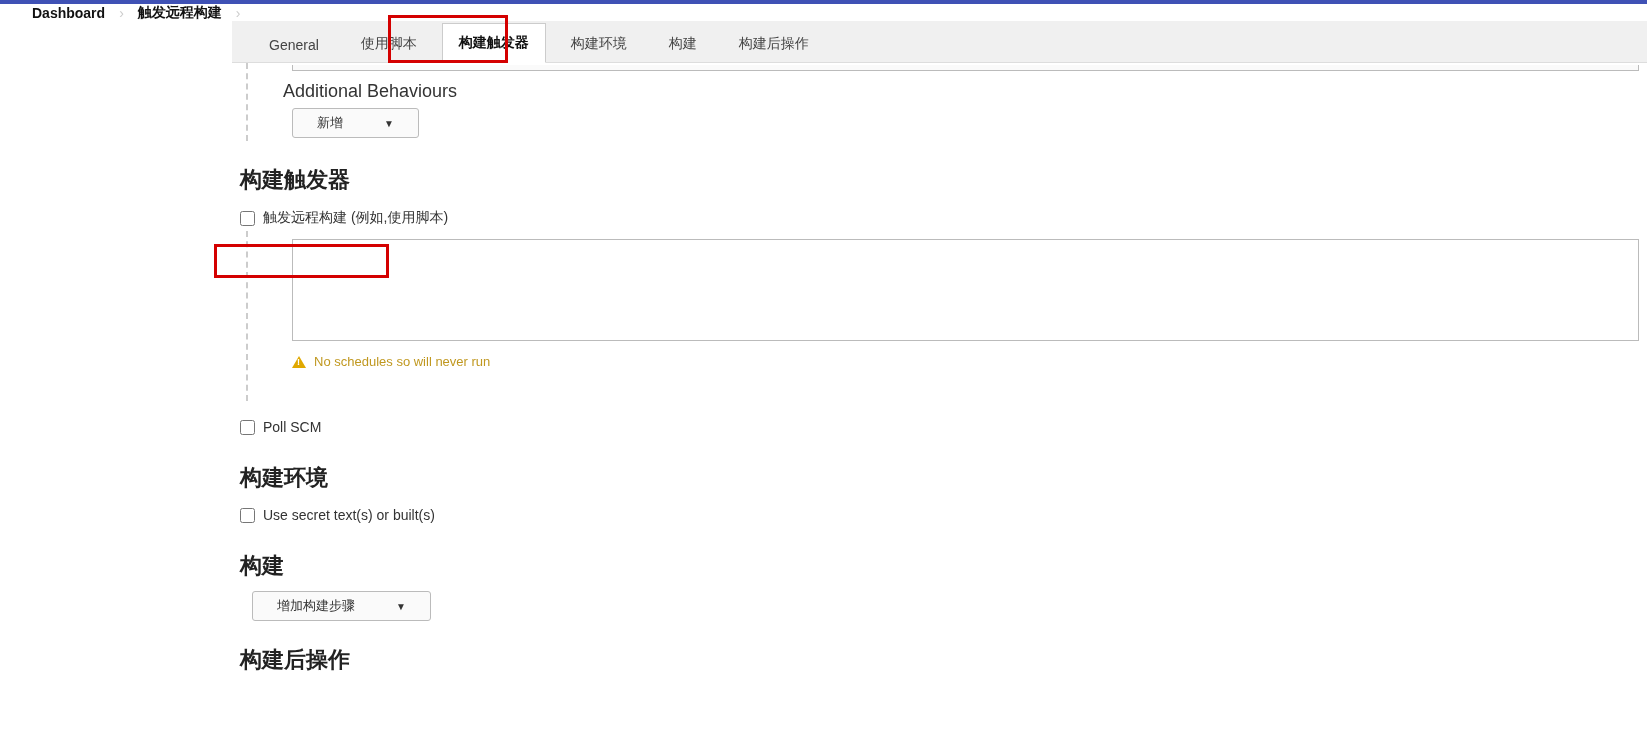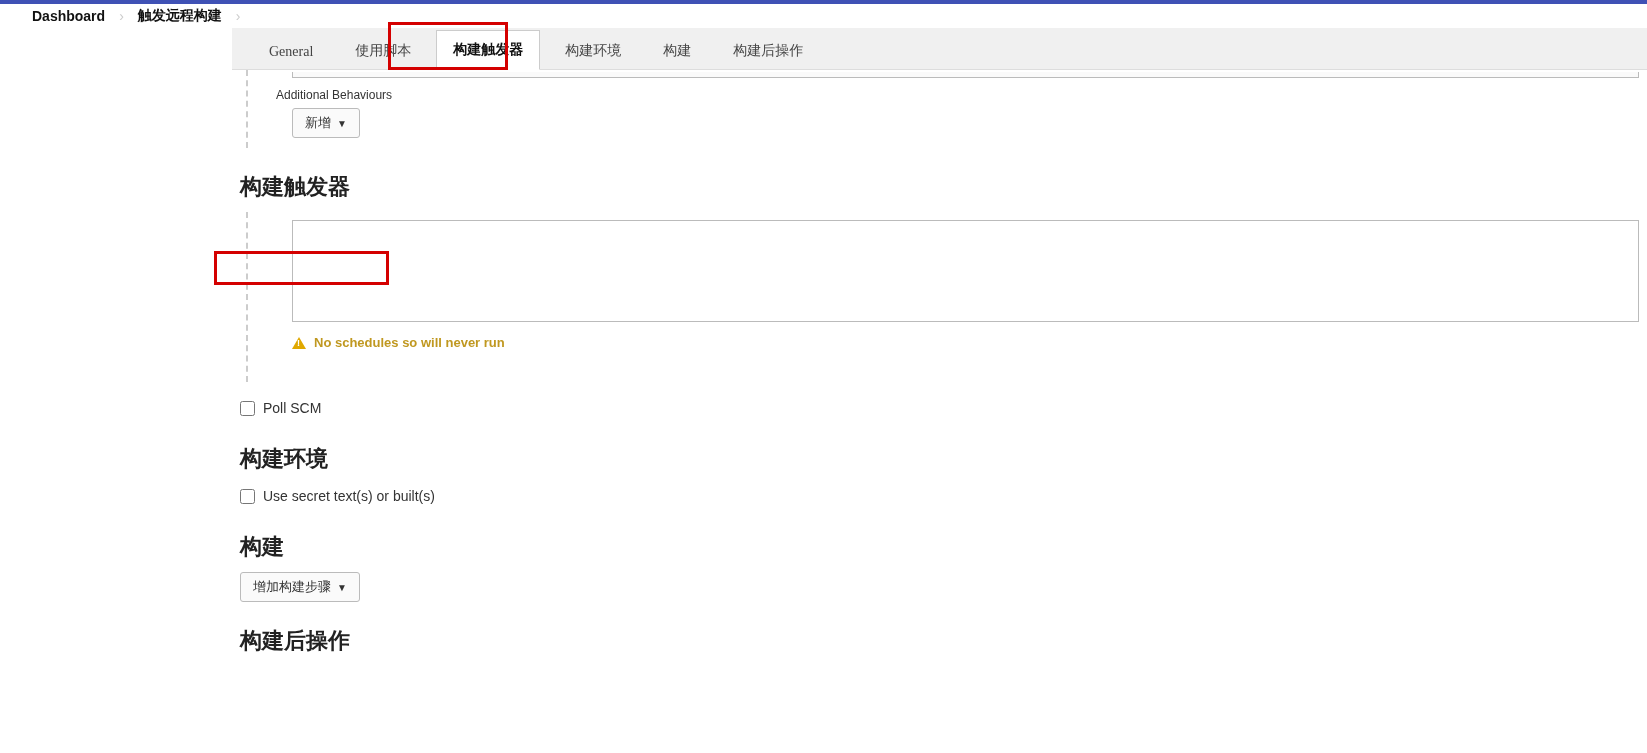--- a/index.html
+++ b/index.html
@@ -6,21 +6,21 @@
   html, body {
     margin: 0; padding: 0;
     font-family: "Microsoft YaHei", "Segoe UI", Arial, sans-serif;
     font-size: 14px;
     color: #333;
     background: #fff;
     width: 1647px;
   }
   .topbar { height: 4px; background: #3f51b5; }
   .breadcrumb {
-    height: 24px;
+    height: 17px;
     display: flex;
     align-items: center;
     padding-left: 24px;
     font-size: 14px;
     color: #333;
     background: #fff;
   }
   .breadcrumb a {
     color: #111;
     font-weight: 600;
@@ -38,21 +38,20 @@
   .left-col { width: 232px; flex: 0 0 232px; }
   .main { flex: 1; position: relative; }
   .tabs-row {
     height: 42px;
     background: #f0f0f0;
     border-bottom: 1px solid #ddd;
     display: flex;
     align-items: flex-end;
     padding-left: 20px;
     gap: 8px;
-    font-family: Liberation Serif, serif;
   }
   .tab-item {
     padding: 10px 16px;
     font-size: 14px;
     color: #444;
     cursor: pointer;
     border: 1px solid transparent;
     border-bottom: none;
     position: relative;
     top: 1px;
@@ -76,35 +75,36 @@
     margin-left: 6px;
     margin-right: 12px;
   }
   .section {
     padding-top: 8px;
     padding-right: 8px;
     flex: 1;
   }
   .field-label-small {
     color: #333;
-    font-size: 12px;
-    margin-left: 8px;
+    font-size: 18px;
+    margin-left: 15px;
     margin-bottom: 6px;
   }
   .btn-outline {
     display: inline-flex;
     align-items: center;
     border: 1px solid #bbb;
     background: #fafafa;
     color: #333;
-    padding: 5px 12px;
+    padding: 5px 24px;
     border-radius: 3px;
     font-size: 13px;
     cursor: pointer;
     margin-left: 24px;
+    gap: 35px;
   }
   .btn-outline .caret {
     margin-left: 6px;
     font-size: 10px;
   }
   h2.section-title {
     font-size: 22px;
     font-weight: 700;
     color: #222;
     margin: 24px 0 10px 0;
@@ -140,21 +140,21 @@
     font-family: monospace;
     font-size: 13px;
     padding: 4px;
   }
   .warning-line {
     margin-left: 24px;
     margin-top: 10px;
     display: flex;
     align-items: center;
     font-size: 13px;
-    font-weight: 700;
+    font-weight: 400;
     color: #c09820;
   }
   .warn-icon {
     width: 0; height: 0;
     border-left: 7px solid transparent;
     border-right: 7px solid transparent;
     border-bottom: 12px solid #e0a800;
     position: relative;
     margin-right: 8px;
   }
@@ -218,20 +218,24 @@
           <button class="btn-outline">
             <span>新增</span>
             <span class="caret">▼</span>
           </button>
         </div>
       </div>
 
       
       <h2 class="section-title">构建触发器</h2>
 
+      <div class="check-row">
+        <input type="checkbox" style="">
+        <label>触发远程构建 (例如,使用脚本)</label>
+      </div>
 
       
       <div class="annot-box" style="left:-18px; top:223px; width:175px; height:34px;"></div>
 
       <div class="vbar-wrap">
         <div class="vbar" style="height:170px;"></div>
         <div class="section sub-block">
           <textarea class="schedule-box" style=""></textarea>
           <div class="warning-line">
             <span class="warn-icon"></span>
@@ -249,21 +253,21 @@
 
       
       <h2 class="section-title">构建环境</h2>
       <div class="check-row">
         <input type="checkbox" style="">
         <label>Use secret text(s) or built(s)</label>
       </div>
 
       
       <h2 class="section-title">构建</h2>
-      <button class="btn-outline" style="margin-left:0;">
+      <button class="btn-outline" style="margin-left:12px;">
         <span>增加构建步骤</span>
         <span class="caret">▼</span>
       </button>
 
       
       <h2 class="section-title" style="margin-bottom:0;">构建后操作</h2>
 
     </div>
   </div>
 </div>

